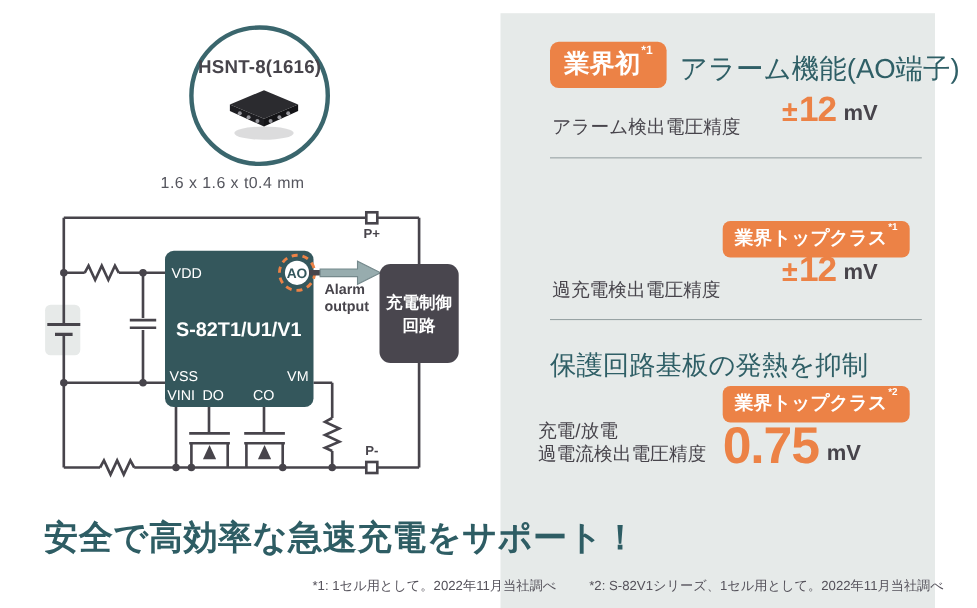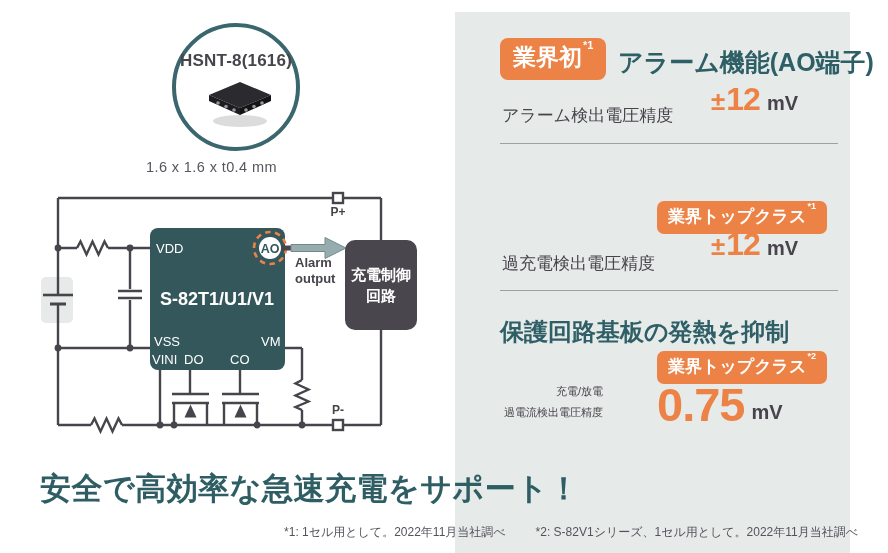--- a/index.html
+++ b/index.html
@@ -21,28 +21,28 @@
 
   
   .panel{position:absolute;left:455px;top:12px;width:395px;height:541px;background:#E6EAE9;}
   .badge{position:absolute;background:#EC8246;color:#fff;font-weight:bold;border-radius:8px;white-space:nowrap;}
   .badge sup{font-size:11px;position:relative;top:-7px;margin-left:1px;}
   .badge1{left:45px;top:26px;font-size:23px;padding:4px 13px 7px;}
   .badge2,.badge3{left:202px;font-size:17px;padding:4px 11px 6px;border-radius:7px;}
   .badge2 sup,.badge3 sup{font-size:9px;top:-6px;}
   .badge2{top:189px;}
   .badge3{top:339px;}
-  .sec-title{position:absolute;font-size:24px;font-weight:bold;color:#2F5F66;white-space:nowrap;}
+  .sec-title{position:absolute;font-size:24px;font-weight:normal;color:#2F5F66;white-space:nowrap;}
   .title1{left:163px;top:34px;font-size:25px;}
   .title2{left:45px;top:149px;}
   .title3{left:45px;top:304px;}
   .metric-label{position:absolute;font-size:17px;color:#47444B;white-space:nowrap;}
   .label1{left:47px;top:92px;}
   .label2{left:47px;top:240px;}
-  .label3{left:49px;top:369px;font-size:11px;line-height:21px;text-align:right;}
+  .label3{left:34px;top:369px;font-size:17px;line-height:21px;}
   .value{position:absolute;display:flex;align-items:flex-start;}
   .value .sign{font-size:26px;font-weight:bold;color:#EC8246;margin:1px 1px 0 0;}
   .value .num{font-size:32px;font-weight:bold;color:#EC8246;line-height:.92;letter-spacing:-1px;}
   .value .unit{font-size:20px;font-weight:bold;color:#47444B;align-self:flex-end;margin:0 0 2px 7px;}
   .value1{left:256px;top:73px;}
   .value2{left:256px;top:218px;}
   .value3{left:202px;top:371px;}
   .value3 .num{font-size:47px;}
   .divider{position:absolute;left:45px;width:338px;border-top:1.5px solid #98A3A4;}
   .div1{top:131px;}

